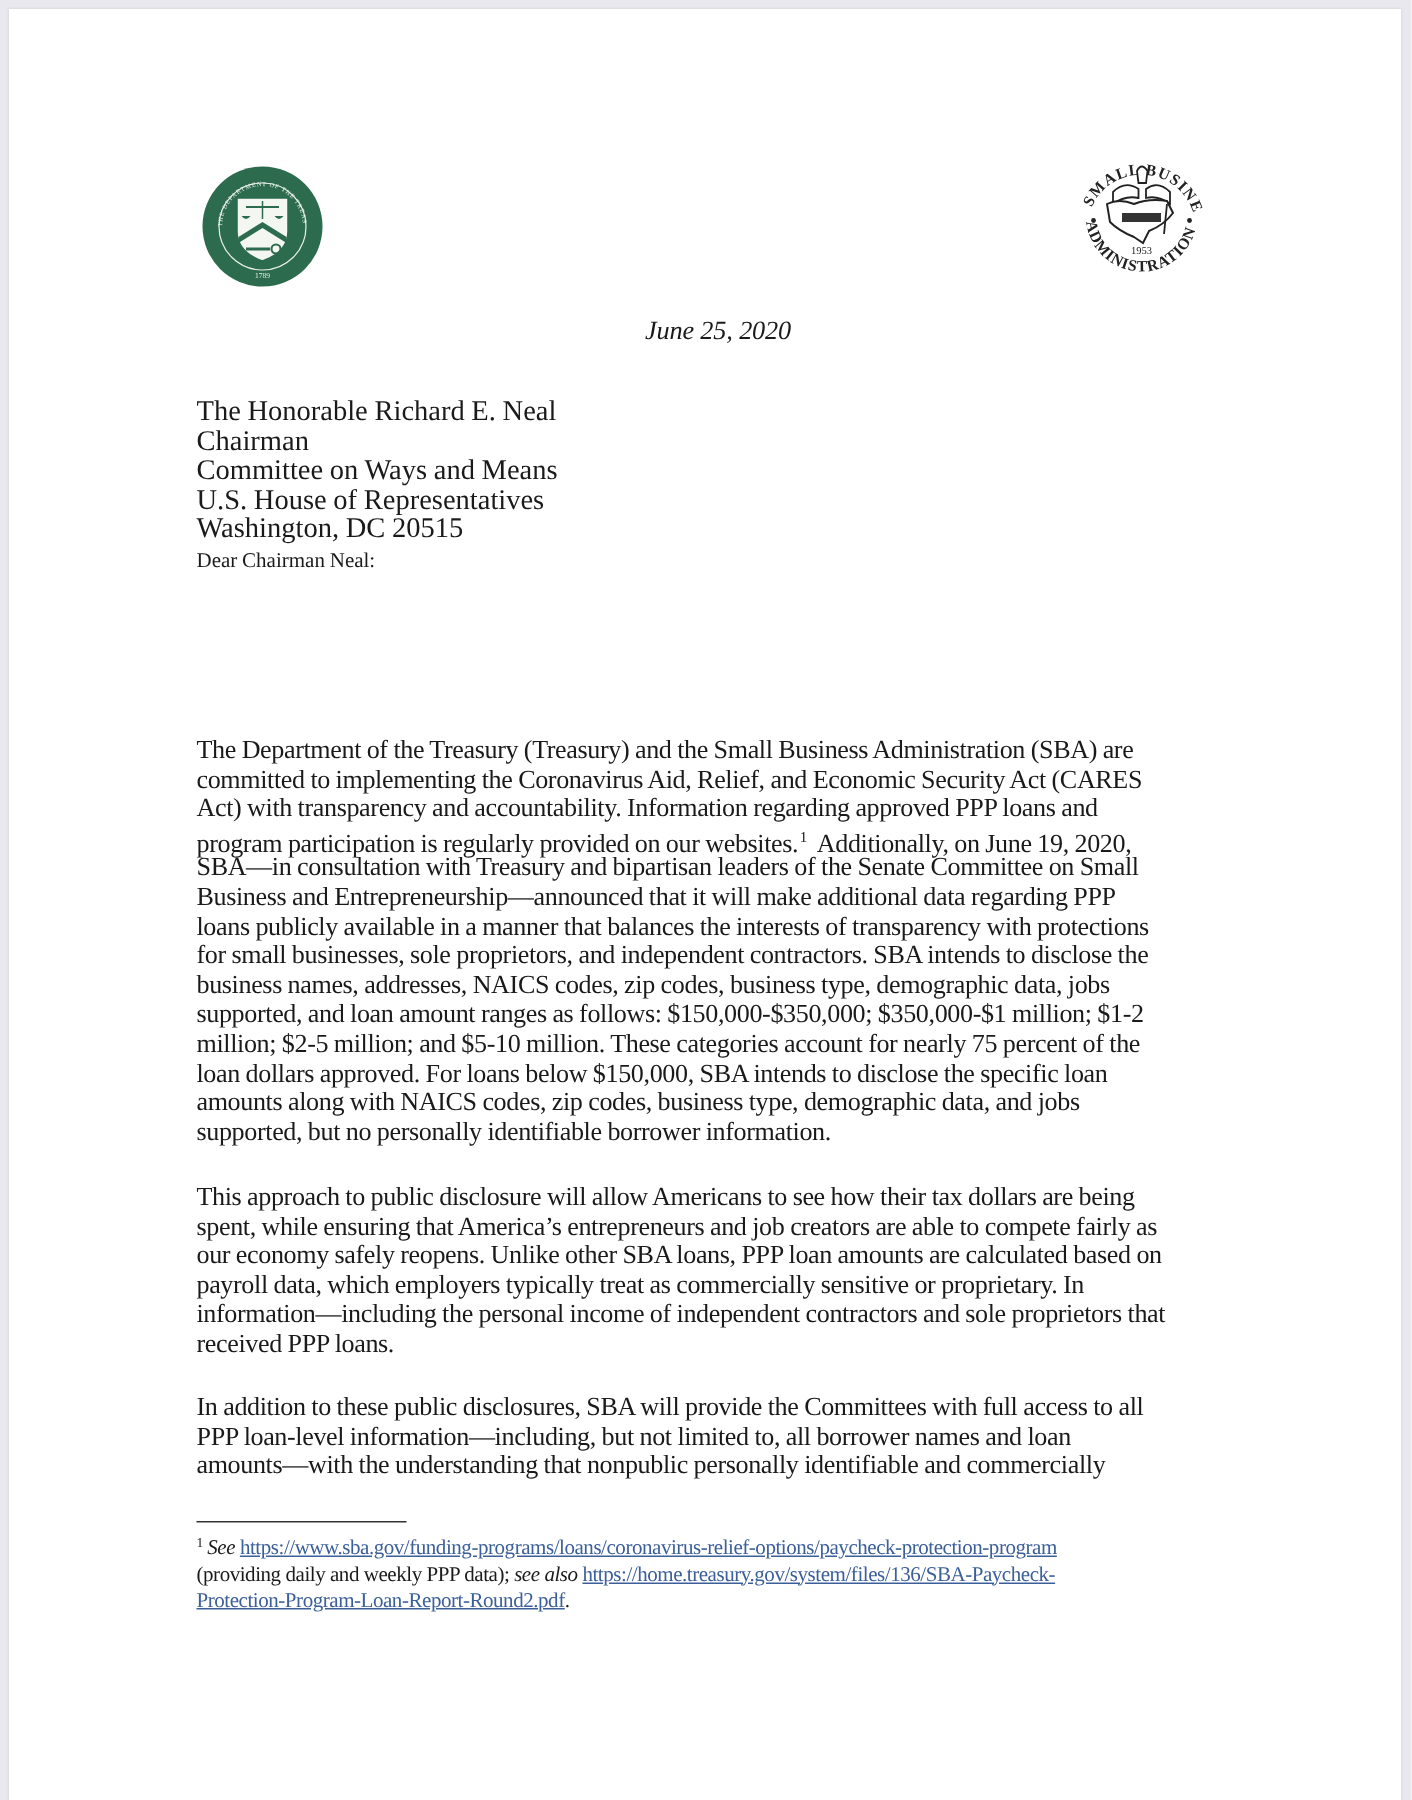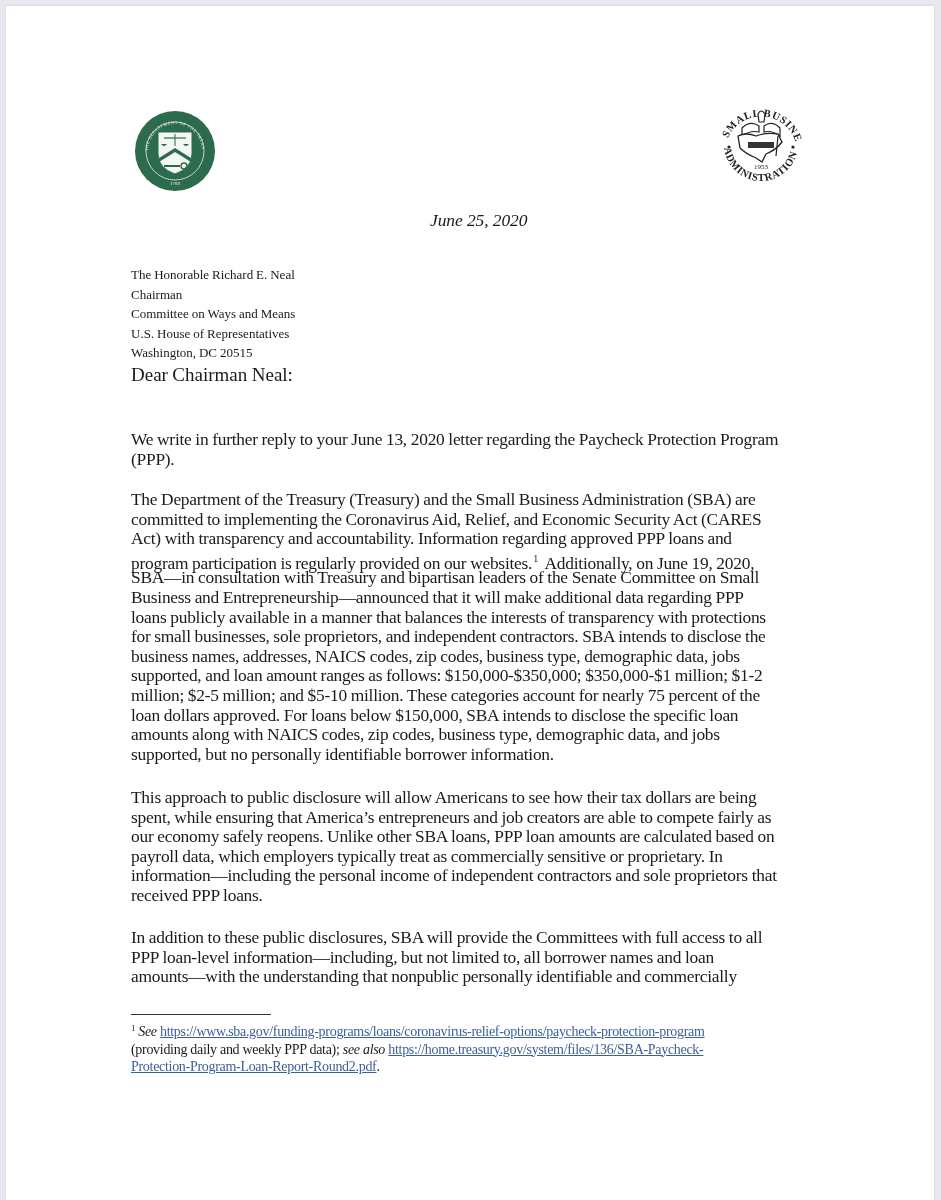--- a/index.html
+++ b/index.html
@@ -24,22 +24,22 @@
     position: absolute; left: 424px; top: 204px;
     font-size: 17.5px; letter-spacing: -0.1px; font-style: italic;
   }
   .text-block {
     position: absolute; left: 125px;
     font-size: 17.4px; line-height: 19.6px;
     letter-spacing: -0.25px;
     word-spacing: -0.3px;
     white-space: nowrap;
   }
-  .address { top: 259px; font-size: 13px; line-height: 19.8px; letter-spacing: 0; }
-  .salutation { top: 359px; font-size: 19px; letter-spacing: 0; }
+  .address { top: 259px; font-size: 19px; line-height: 19.8px; letter-spacing: 0; }
+  .salutation { top: 359px; font-size: 14px; letter-spacing: 0; }
   .p1 { top: 424px; }
   .p2 { top: 484px; }
   .p3 { top: 782px; }
   .p4 { top: 922px; }
   .line { display: block; height: 19.6px; }
 
   .fn-rule {
     position: absolute; left: 125px; top: 1008px;
     width: 140px; height: 0; border-top: 1.2px solid #333;
   }
@@ -99,24 +99,20 @@
   <div class="text-block address">
     <span class="line">The Honorable Richard E. Neal</span>
     <span class="line">Chairman</span>
     <span class="line">Committee on Ways and Means</span>
     <span class="line">U.S. House of Representatives</span>
     <span class="line">Washington, DC  20515</span>
   </div>
 
   <div class="text-block salutation">Dear Chairman Neal:</div>
 
-  <div class="text-block p1">
-    <span class="line">We write in further reply to your June 13, 2020 letter regarding the Paycheck Protection Program</span>
-    <span class="line">(PPP).</span>
-  </div>
 
   <div class="text-block p2">
     <span class="line">The Department of the Treasury (Treasury) and the Small Business Administration (SBA)  are</span>
     <span class="line">committed to implementing the Coronavirus Aid, Relief, and Economic Security Act (CARES</span>
     <span class="line">Act) with transparency and accountability.  Information regarding approved PPP loans and</span>
     <span class="line"><span>program participation is regularly provided on our websites.</span><sup class="ref">1</sup><span style="white-space:pre">  Additionally, on June 19, 2020,</span></span>
     <span class="line">SBA—in consultation with Treasury and bipartisan leaders of the Senate Committee on Small</span>
     <span class="line">Business and Entrepreneurship—announced that it will make additional data regarding PPP</span>
     <span class="line">loans publicly available in a manner that balances the interests of transparency with protections</span>
     <span class="line">for small businesses, sole proprietors, and independent contractors.  SBA intends to disclose the</span>

